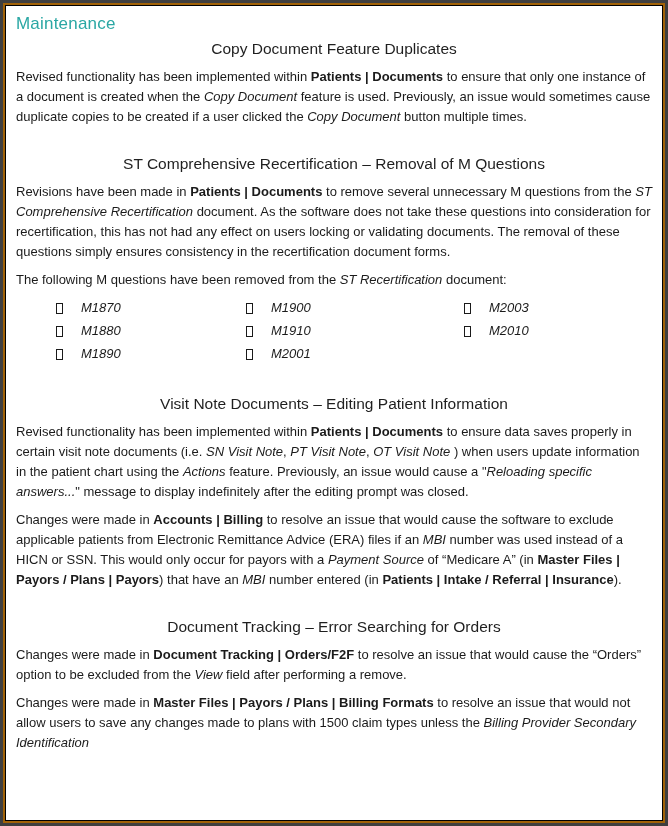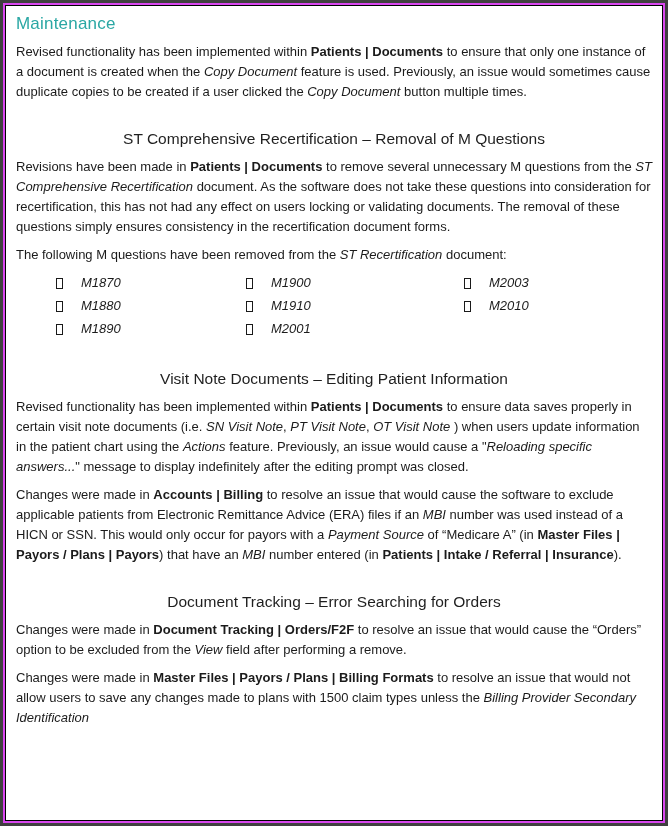--- a/index.html
+++ b/index.html
@@ -7,21 +7,21 @@
   body {
     font-family: "Liberation Sans", sans-serif;
     color: #1b1b1b;
     width: 668px;
   }
   .frame {
     width: 668px;
     height: 826px;
     border: 3px solid #3f3f3f;
     padding: 2px;
-    background: #d946ef;
+    background: #a16207;
   }
   .inner {
     width: 100%;
     height: 100%;
     border: 1px solid #000000;
     padding: 6px 10px 10px 10px;
     overflow: hidden;
     background: #ffffff;
   }
   h1.page-title {
@@ -73,20 +73,21 @@
   .mtext { font-style: italic; margin-left: 8px; }
 </style>
 </head>
 <body>
 
 <div class="frame">
   <div class="inner">
     <h1 class="page-title">Maintenance</h1>
     <div id="sections">
   <section>
+    <h2>Copy Document Feature Duplicates</h2>
   <p><span>Revised functionality has been implemented within </span><span class="b">Patients | Documents</span><span> to ensure that only one instance of a document is created when the </span><span class="i">Copy Document</span><span> feature is used. Previously, an issue would sometimes cause duplicate copies to be created if a user clicked the </span><span class="i">Copy Document</span><span> button multiple times.</span></p>
         </section>
 
   <section>
     <h2>ST Comprehensive Recertification – Removal of M Questions</h2>
   <p><span>Revisions have been made in </span><span class="b">Patients | Documents</span><span> to remove several unnecessary M questions from the </span><span class="i">ST Comprehensive Recertification</span><span> document. As the software does not take these questions into consideration for recertification, this has not had any effect on users locking or validating documents. The removal of these questions simply ensures consistency in the recertification document forms.</span></p>
           <p><span>The following M questions have been removed from the </span><span class="i">ST Recertification</span><span> document:</span></p>
           <div class="mlist">
             <div class="mcol-0">
               <div class="mitem">

